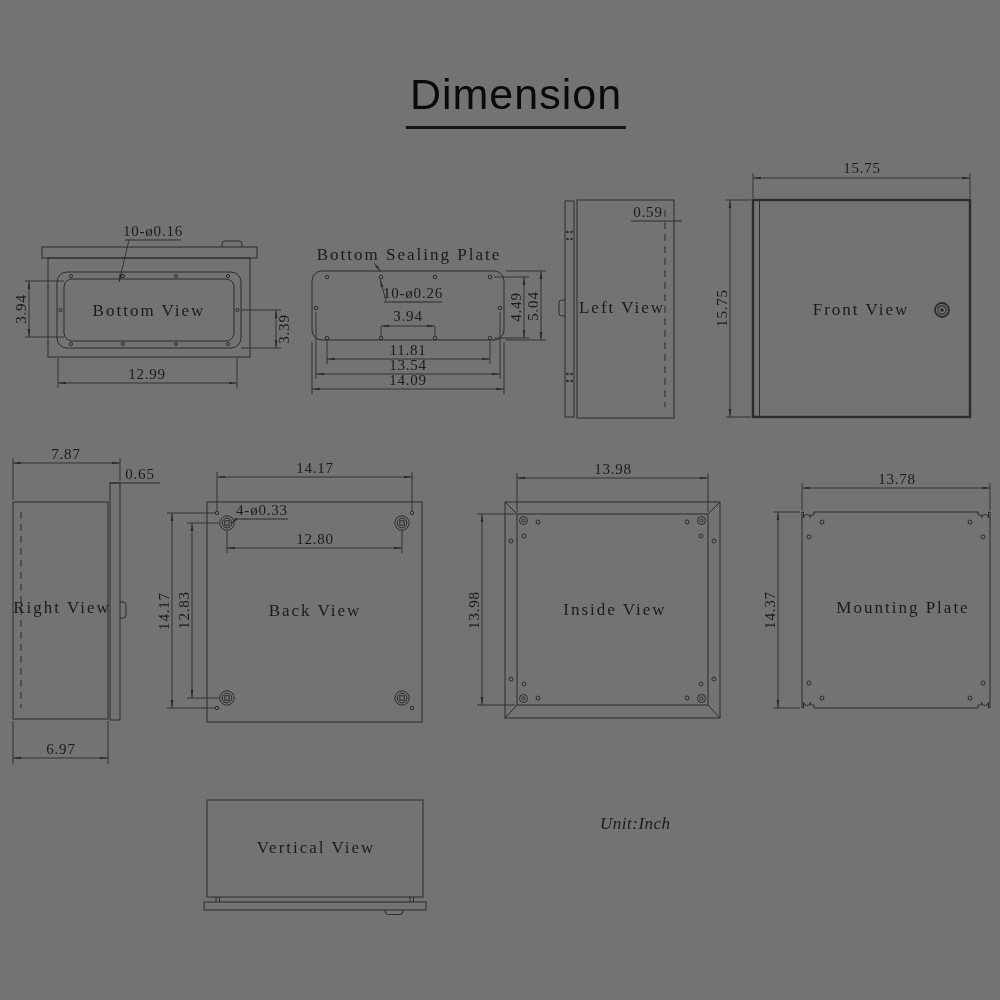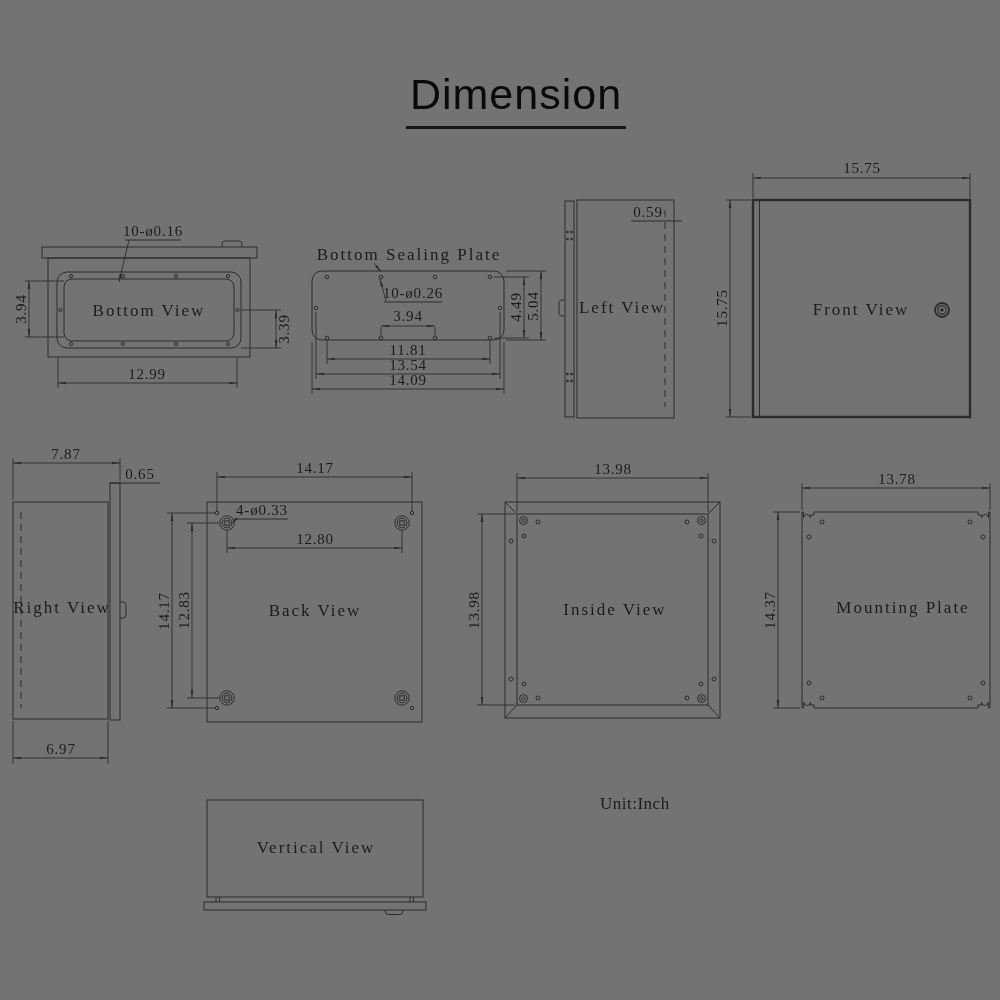--- a/index.html
+++ b/index.html
@@ -1,22 +1,22 @@
 <!DOCTYPE html>
 <html><head>
 <meta charset="utf-8">
 <style>
   html,body{margin:0;padding:0;background:#fff;}
   .canvas{position:relative;width:1000px;height:1000px;background:#737373;overflow:hidden;
           font-family:"Liberation Serif",serif;padding-left:32px;}
   .title{position:absolute;left:50%;top:70px;transform:translateX(-50%);
          font-family:"Liberation Sans",sans-serif;font-size:43px;color:#0a0a0a;
          border-bottom:3px solid #151515;padding:0 4px 7px 4px;letter-spacing:1px;white-space:nowrap;}
-  .notes{position:absolute;left:600px;top:792px;font-size:17px;letter-spacing:0.5px;
-         color:#1b1b1b;line-height:23px;white-space:nowrap;}
+  .notes{position:absolute;left:600px;top:812px;font-size:17px;letter-spacing:0.5px;
+         color:#1b1b1b;line-height:23px;white-space:nowrap;font-style:italic;}
   svg{position:absolute;left:0;top:0;}
   .ln{stroke:#2c2c2c;stroke-width:1;fill:none;}
   .tk{stroke-width:2.4;}
   .dim,.ext,.leader{stroke:#2c2c2c;stroke-width:0.9;fill:none;}
   .dash{stroke-dasharray:7 5;}
   .dot{fill:#2c2c2c;stroke:none;}
   text{fill:#1b1b1b;}
   .lbl{font-size:17px;letter-spacing:2px;text-anchor:middle;}
   .dt{font-size:15px;letter-spacing:0.8px;text-anchor:middle;}
 </style>

